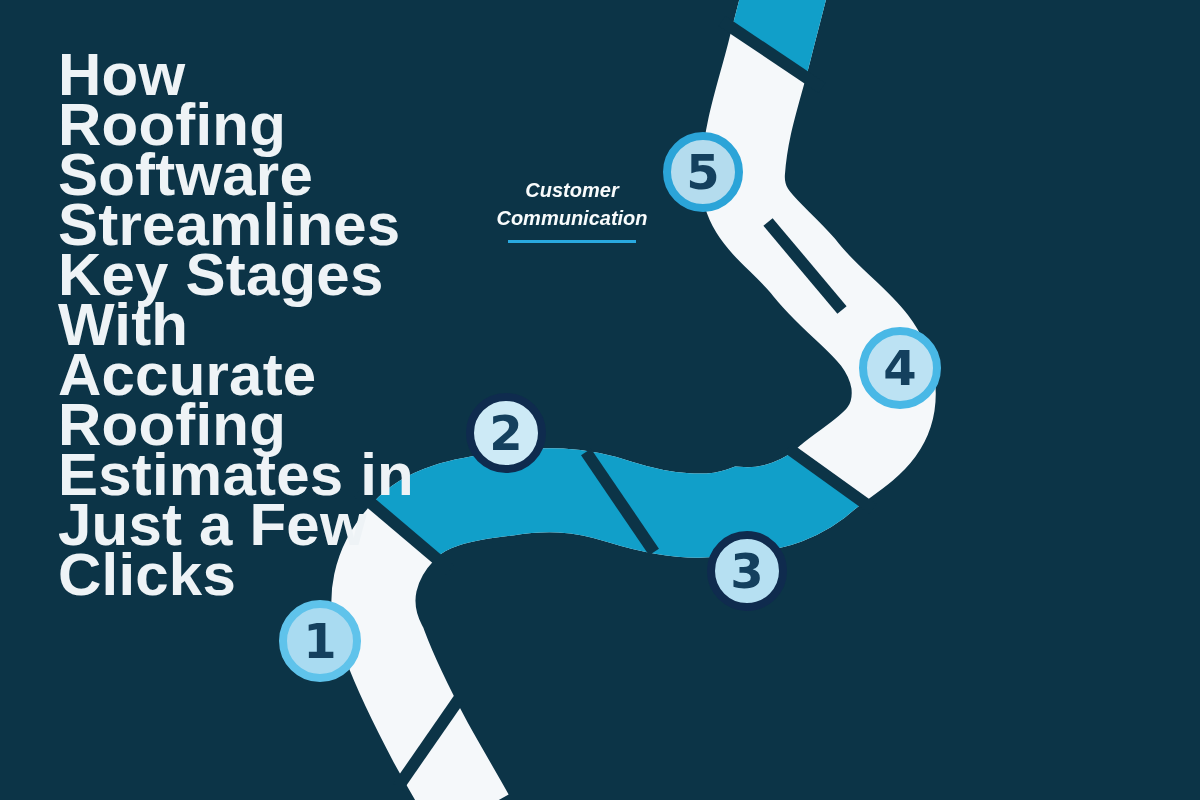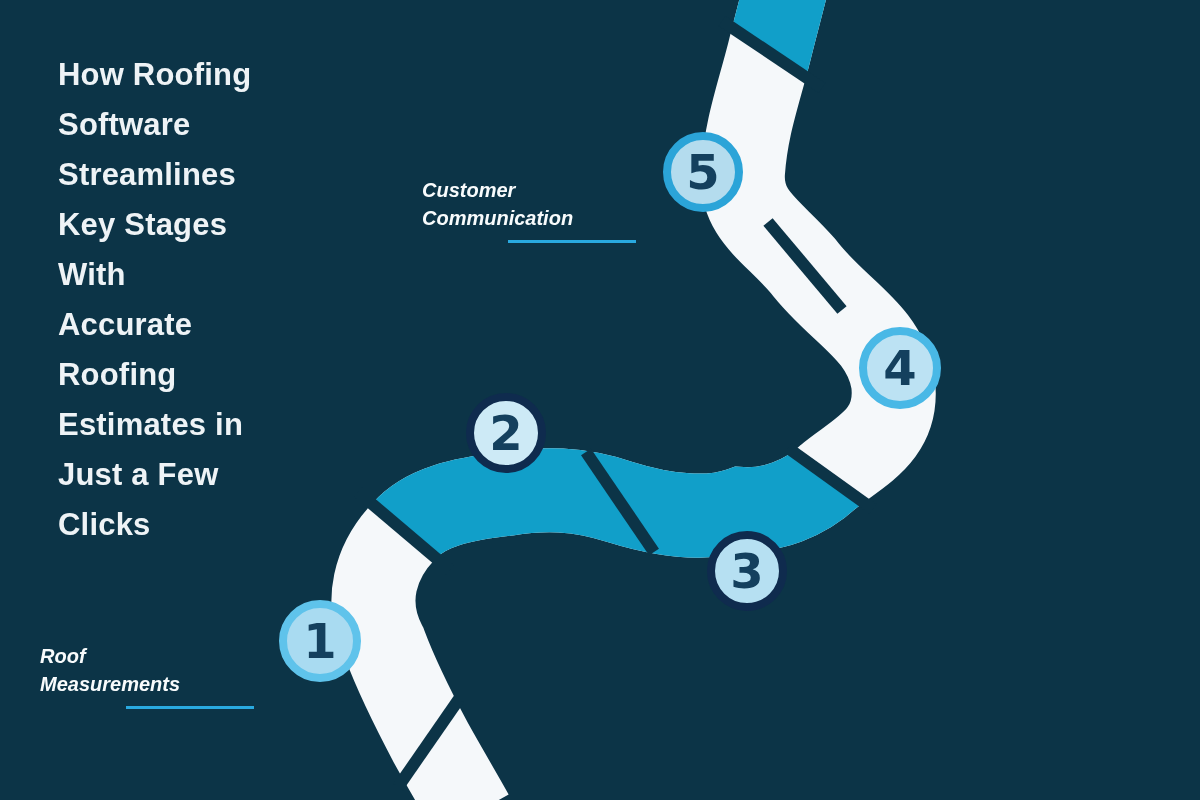--- a/index.html
+++ b/index.html
@@ -36,27 +36,27 @@
   .sc2{fill:var(--circle-fill-2);stroke:var(--circle-border-2);}
   .sc3{fill:var(--circle-fill-3);stroke:var(--circle-border-3);}
   .sc4{fill:var(--circle-fill-4);stroke:var(--circle-border-4);}
   .sc5{fill:var(--circle-fill-5);stroke:var(--circle-border-5);}
   .num{
     font-family:"DejaVu Sans",sans-serif;font-weight:bold;font-size:48px;
     fill:var(--number-text);text-anchor:middle;
   }
   .title{
     position:absolute;left:58px;top:50px;width:360px;
-    color:var(--title-text);font-size:31px;line-height:50px;font-weight:bold;
+    color:var(--title-text);font-size:60px;line-height:50px;font-weight:bold;
     white-space:pre-line;letter-spacing:0.2px;
   }
   .stage-label{
     position:absolute;transform:translateX(-50%);
     color:var(--label-text);font-size:20px;line-height:28px;
-    font-weight:bold;font-style:italic;text-align:left;
+    font-weight:bold;font-style:italic;text-align:center;
     white-space:pre-line;width:300px;
   }
   .stage-label .underline{
     width:128px;height:3px;margin:8px auto 0;
     background:var(--underline);
   }
   .lbl-1{left:190px;top:614px;}
   .lbl-2{left:509px;top:277px;}
   .lbl-3{left:750px;top:628px;}
   .lbl-4{left:1036px;top:308px;}
@@ -131,25 +131,20 @@
 Software
 Streamlines
 Key Stages
 With
 Accurate
 Roofing
 Estimates in
 Just a Few
 Clicks</div>
 
-  <div class="stage-label lbl-1">
-    <span>Roof
-Measurements</span>
-    <div class="underline"></div>
-  </div>
 
 
 
 
   <div class="stage-label lbl-5">
     <span>Customer
 Communication</span>
     <div class="underline"></div>
   </div>
 

